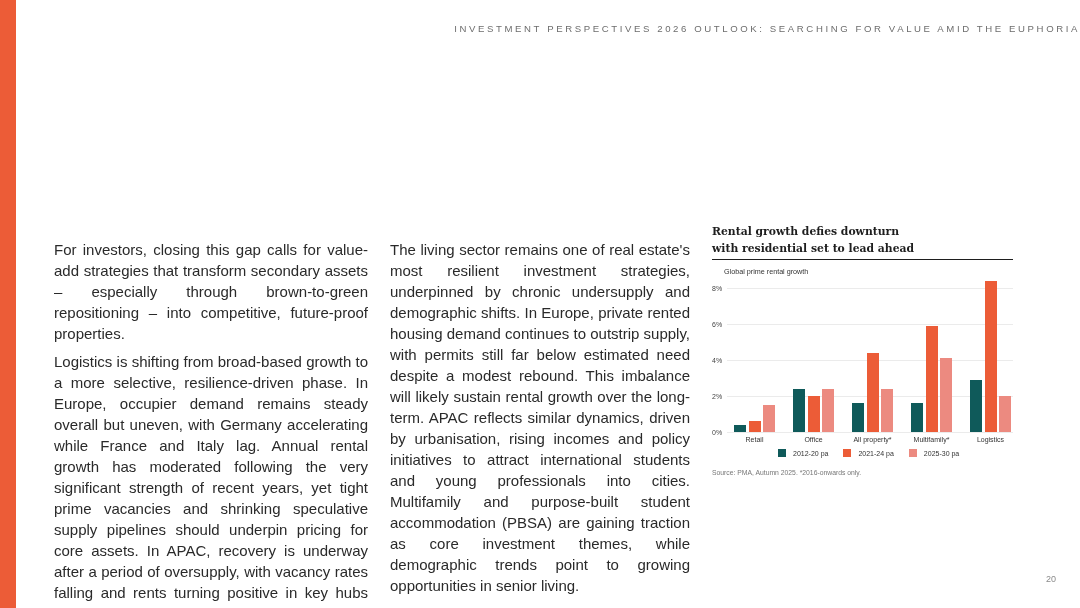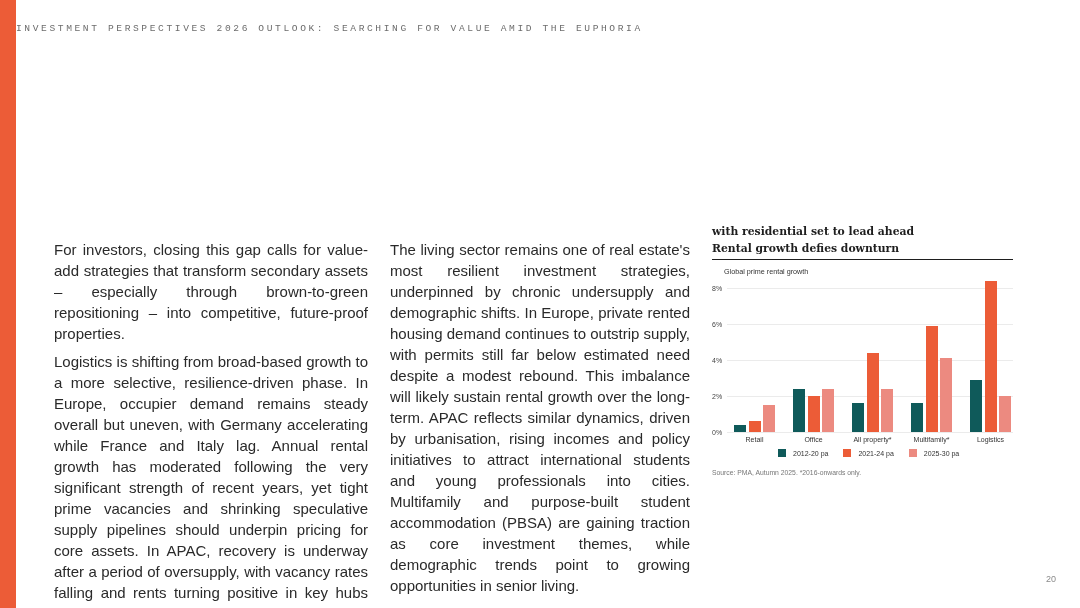--- a/index.html
+++ b/index.html
@@ -2,22 +2,22 @@
 <html><head>
 <meta charset="utf-8">
 <style>
   html, body { margin:0; padding:0; }
   body {
     width:1080px; height:608px; position:relative; overflow:hidden;
     background:#ffffff; font-family:"Liberation Sans", "DejaVu Sans", sans-serif; color:#2b2b2b;
   }
   .side-bar { position:absolute; left:0; top:0; width:16px; height:608px; background:#ec5c37; }
   .running-head {
-    position:absolute; top:23px; left:16px; right:0; text-align:left;
-    font-size:9.6px; letter-spacing:2.6px; color:#6d6d6d;font-family:Liberation Mono, monospace;
+    position:absolute; top:23px; left:16px; right:0; text-align:right;
+    font-size:9.6px; letter-spacing:2.6px; color:#6d6d6d;
   }
   .col { position:absolute; top:239px; font-size:15px; line-height:21px; text-align:justify; color:#2a2a2a; }
   .col p { margin:0 0 7px 0; }
   .col1 { left:54px; width:314px; }
   .col2 { left:390px; width:300px; }
   .chart-title {
     position:absolute; left:712px; top:224px; width:300px;
     font-family:"DejaVu Serif", "Liberation Serif", serif; font-weight:bold; font-size:10.8px; line-height:16.5px; color:#1e1e1e;
   }
   .chart-rule { position:absolute; left:712px; top:259px; width:301px; height:1.3px; background:#1e1e1e; }
@@ -43,22 +43,22 @@
 <div class="col col1">
   <p>For investors, closing this gap calls for value-add strategies that transform secondary assets – especially through brown-to-green repositioning – into competitive, future-proof properties.</p>
   <p>Logistics is shifting from broad-based growth to a more selective, resilience-driven phase. In Europe, occupier demand remains steady overall but uneven, with Germany accelerating while France and Italy lag. Annual rental growth has moderated following the very significant strength of recent years, yet tight prime vacancies and shrinking speculative supply pipelines should underpin pricing for core assets. In APAC, recovery is underway after a period of oversupply, with vacancy rates falling and rents turning positive in key hubs such as Seoul and Sydney. Structural drivers – e-commerce, nearshoring, supply chain modernisation – remain intact, but performance is polarising between core urban hubs and peripheral corridors. The ext cycle will favour ESG-compliant, well-located assets.</p>
 </div>
 
 <div class="col col2">
   <p>The living sector remains one of real estate's most resilient investment strategies, underpinned by chronic undersupply and demographic shifts. In Europe, private rented housing demand continues to outstrip supply, with permits still far below estimated need despite a modest rebound. This imbalance will likely sustain rental growth over the long-term. APAC reflects similar dynamics, driven by urbanisation, rising incomes and policy initiatives to attract international students and young professionals into cities. Multifamily and purpose-built student accommodation (PBSA) are gaining traction as core investment themes, while demographic trends point to growing opportunities in senior living.</p>
 </div>
 
 <div class="chart-title">
+  <div>Rental growth defies downturn</div>
   <div>with residential set to lead ahead</div>
-  <div>Rental growth defies downturn</div>
 </div>
 <div class="chart-rule"></div>
 <div class="chart-subtitle">Global prime rental growth</div>
 
 <div class="plot" id="plot">
     <div class="gridline" style="top: 152px;"></div>
     <div class="ytick" style="top: 152px;">0%</div>
     <div class="gridline" style="top: 116px;"></div>
     <div class="ytick" style="top: 116px;">2%</div>
     <div class="gridline" style="top: 80px;"></div>

